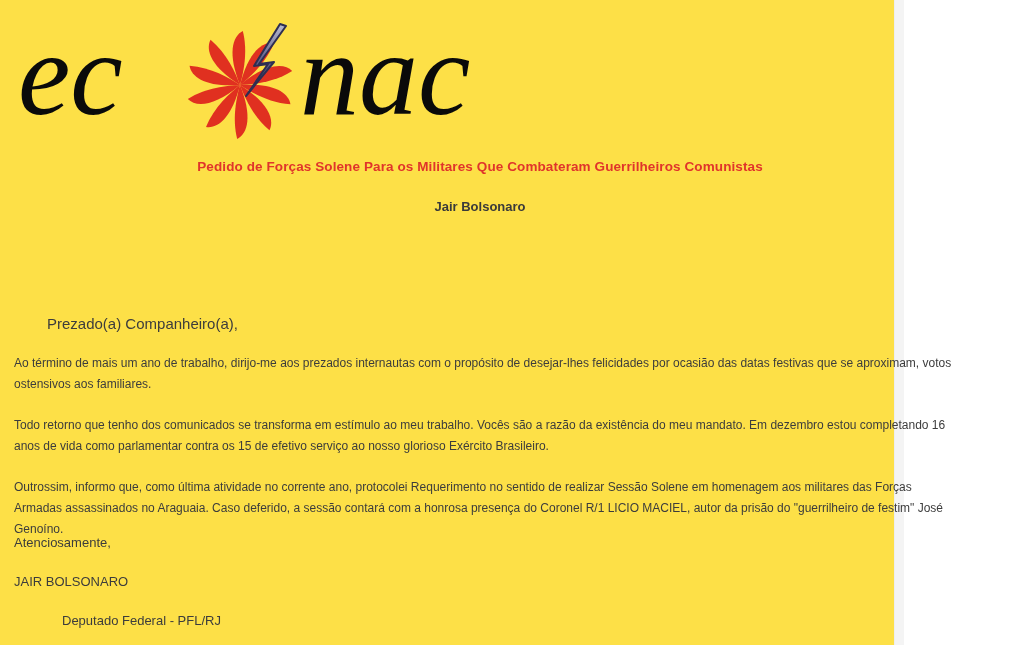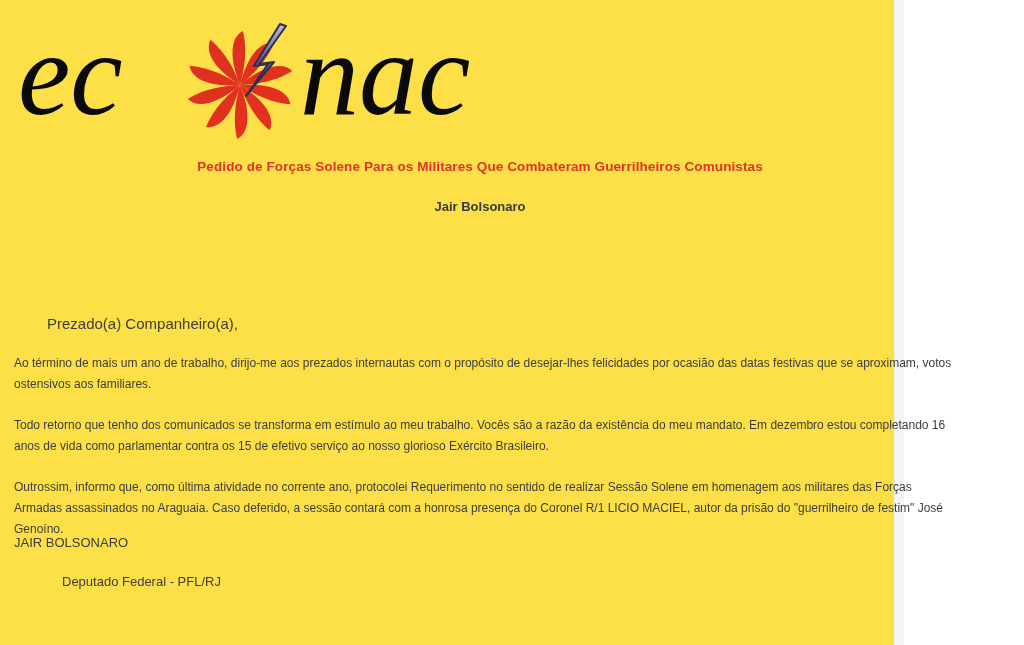--- a/index.html
+++ b/index.html
@@ -177,17 +177,18 @@
 
   <div class="salutation">Prezado(a) Companheiro(a),</div>
 
   <div class="body-block">
     <p class="para">Ao término de mais um ano de trabalho, dirijo-me aos prezados internautas com o propósito de desejar-lhes felicidades por ocasião das datas festivas que se aproximam, votos ostensivos aos familiares.</p>
     <p class="para">Todo retorno que tenho dos comunicados se transforma em estímulo ao meu trabalho. Vocês são a razão da existência do meu mandato. Em dezembro estou completando 16 anos de vida como parlamentar contra os 15 de efetivo serviço ao nosso glorioso Exército Brasileiro.</p>
     <p class="para">Outrossim, informo que, como última atividade no corrente ano, protocolei Requerimento no sentido de realizar Sessão Solene em homenagem aos militares das Forças Armadas assassinados no Araguaia. Caso deferido, a sessão contará com a honrosa presença do Coronel R/1 LICIO MACIEL, autor da prisão do "guerrilheiro de festim" José Genoíno.</p>
   </div>
 
   <div class="closing-block">
+    <p class="closing-line">Atenciosamente,</p>
     <p class="closing-line">JAIR BOLSONARO</p>
     <p class="closing-line">Deputado Federal - PFL/RJ</p>
   </div>
 
 </div>
 
 </body></html>

